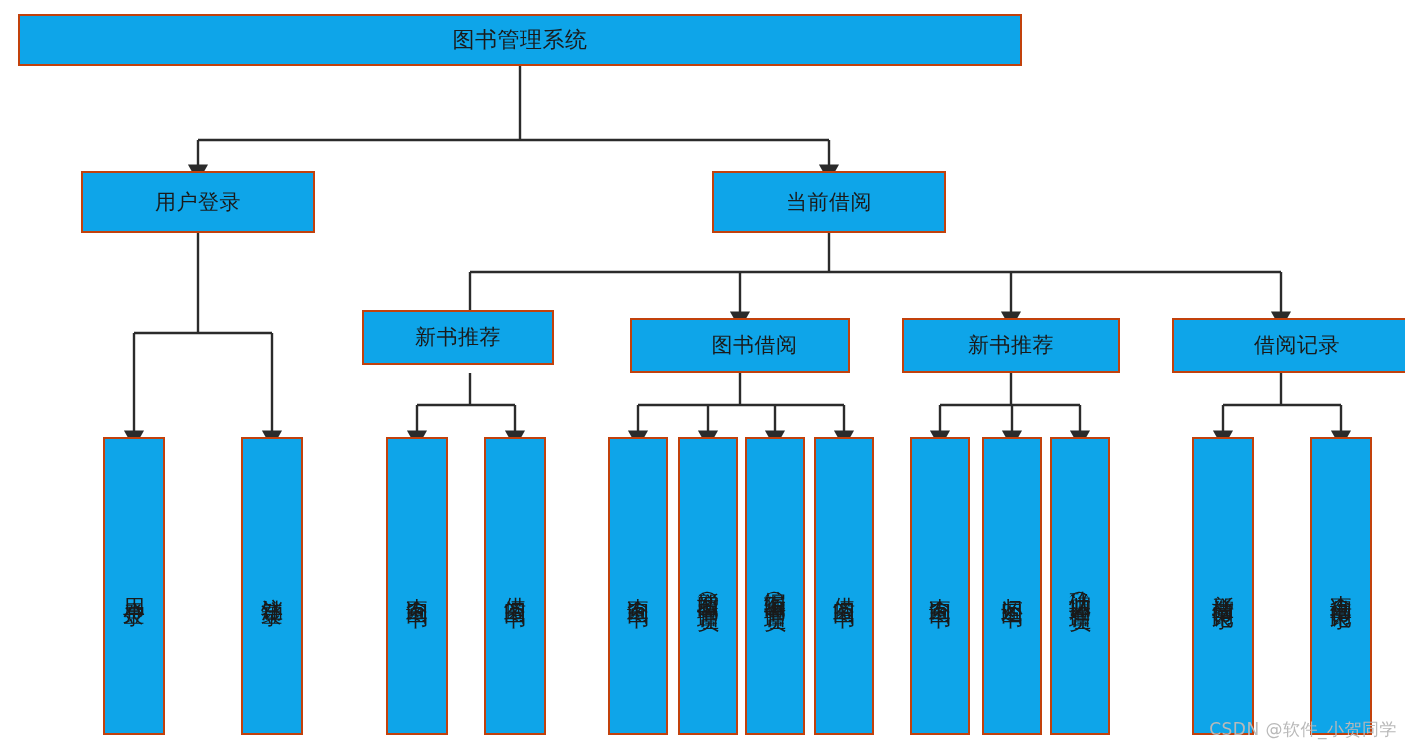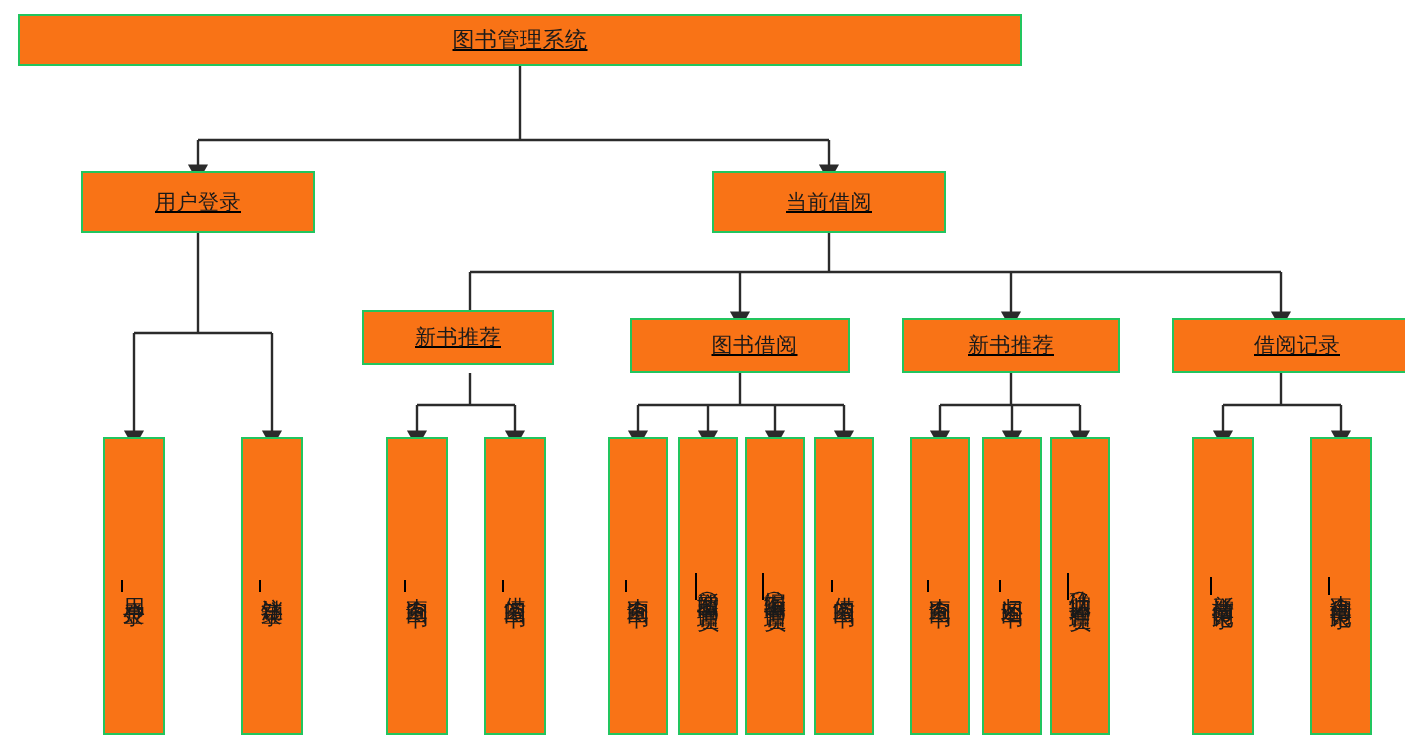--- a/index.html
+++ b/index.html
@@ -22,27 +22,26 @@
     position: absolute;
     left: 0;
     top: 0;
     width: 1405px;
     height: 747px;
     pointer-events: none;
   }
   .node {
     position: absolute;
     box-sizing: border-box;
-    background: #f97316;
-    border: 2px solid #22c55e;
+    background: #0ea5e9;
+    border: 2px solid #c2410c;
     display: flex;
     align-items: center;
     justify-content: center;
     z-index: 2;
-    text-decoration: underline;
   }
   .node-label {
     color: #1a1a1a;
     line-height: 1.05;
     white-space: nowrap;
     text-align: center;
   }
   .node.horizontal .node-label {
     font-size: 21px;
     letter-spacing: 0.5px;
@@ -178,13 +177,14 @@
         <span class="node-label">确认归还（管理员）</span>
       </div>
       <div class="node vertical" style="left: 1192px; top: 437px; width: 62px; height: 298px;">
         <span class="node-label">新增借阅记录</span>
       </div>
       <div class="node vertical" style="left: 1310px; top: 437px; width: 62px; height: 298px;">
         <span class="node-label">查询借阅记录</span>
       </div>
     </div>
 
+  <div id="watermark">CSDN @软件_小贺同学</div>
 </div>
 
 </body></html>

